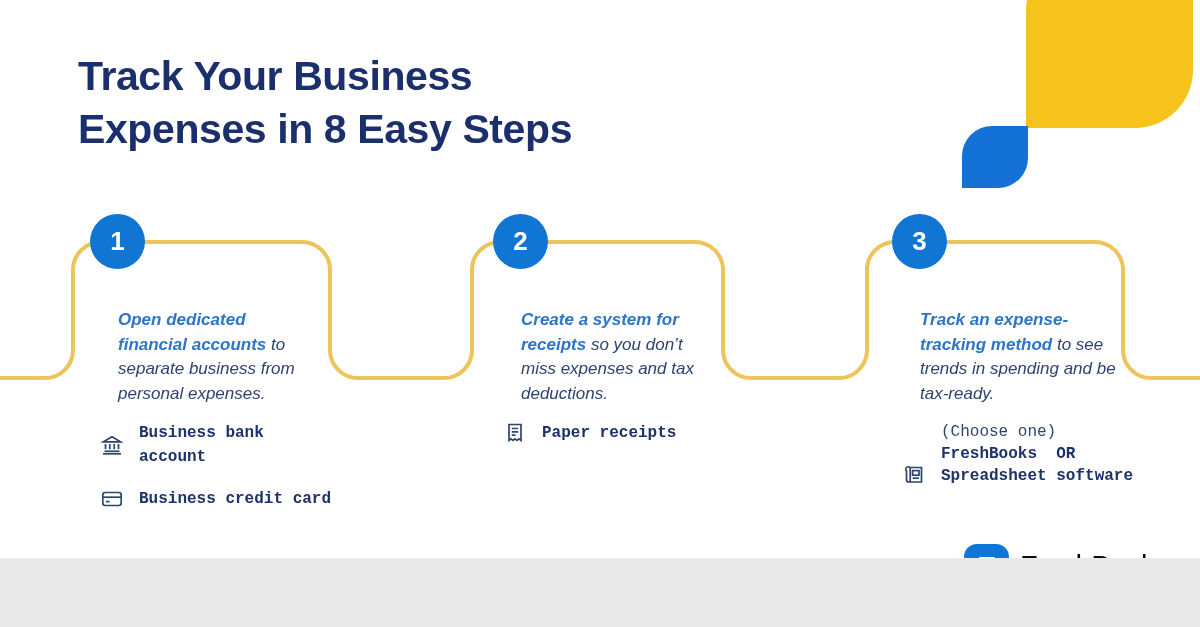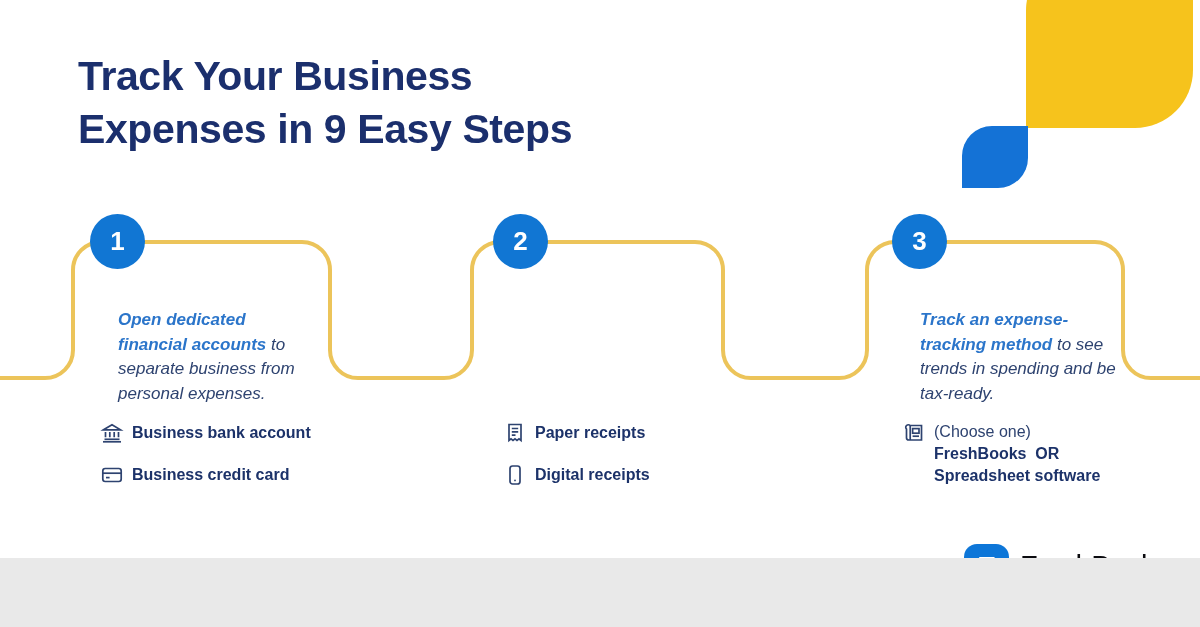--- a/index.html
+++ b/index.html
@@ -32,22 +32,22 @@
     position:absolute;left:0;top:0;width:55px;height:55px;border-radius:50%;
     background:#1176D3;color:#ffffff;font-size:26px;font-weight:700;
     display:flex;align-items:center;justify-content:center;z-index:2;
   }
   .desc{
     position:absolute;left:12px;top:78px;width:200px;margin:16px;
     font-size:17px;line-height:1.45;color:#2E4370;font-style:italic;
   }
   .desc strong{color:#2B75CA;font-weight:700;}
   .bullets{position:absolute;left:10px;top:207px;}
-  .bullet{display:flex;align-items:center;gap:8px;margin-bottom:18px;}
-  .bullet.top{align-items:flex-start;}
+  .bullet{display:flex;align-items:center;gap:15px;margin-bottom:18px;font-family:Liberation Mono, monospace;}
+  .bullet.top{align-items:flex-end;}
   .bullet .ic{width:24px;height:24px;flex:0 0 24px;color:#2E4370;display:block;}
   .bullet .lbl{
     font-size:16px;font-weight:700;color:#1C3269;line-height:24px;
   }
   .choose-block{font-size:16px;line-height:22px;color:#1C3269;}
   .choose-note{font-weight:400;color:#2E4370;}
   .choose-bold{font-weight:700;white-space:pre;}
   
   .logo{position:absolute;left:964px;top:544px;display:flex;align-items:center;gap:11px;}
   .logo-mark{
@@ -64,21 +64,21 @@
 
   <div class="leaf-yellow"></div>
   <div class="leaf-blue"></div>
 
   <svg class="snake" viewBox="0 0 1200 627">
     <path d="M0 378 H45 A28 28 0 0 0 73 350 V270 A28 28 0 0 1 101 242 H302 A28 28 0 0 1 330 270 V350 A28 28 0 0 0 358 378 H444 A28 28 0 0 0 472 350 V270 A28 28 0 0 1 500 242 H695 A28 28 0 0 1 723 270 V350 A28 28 0 0 0 751 378 H839 A28 28 0 0 0 867 350 V270 A28 28 0 0 1 895 242 H1095 A28 28 0 0 1 1123 270 V350 A28 28 0 0 0 1151 378 H1200" fill="none" stroke="#ECC45A" stroke-width="4"></path>
   </svg>
 
   <h1 class="title">
     <span>Track Your Business</span>
-    <span>Expenses in 9 Easy Steps</span>
+    <span>Expenses in 8 Easy Steps</span>
   </h1>
 
   <div class="col col1">
     <div class="circle">1</div>
     <p class="desc">
       <strong>Open dedicated financial accounts</strong><span> to separate business from personal expenses.</span>
     </p>
     <div class="bullets">
       <div class="bullet">
         <svg class="ic" viewBox="0 0 24 24" fill="none" stroke="currentColor" stroke-width="1.7">
@@ -95,34 +95,30 @@
           <path d="M2.8 10.2 H21.2"></path>
           <path d="M6 14.6 H9.6"></path>
         </svg>
         <span class="lbl">Business credit card</span>
       </div>
     </div>
   </div>
 
   <div class="col col2">
     <div class="circle">2</div>
+    <p class="desc">
+      <strong>Create a system for receipts</strong><span> so you don’t miss expenses and tax deductions.</span>
+    </p>
     <div class="bullets">
       <div class="bullet">
         <svg class="ic" viewBox="0 0 24 24" fill="none" stroke="currentColor" stroke-width="1.7">
           <path d="M6 3.5 H18 V19.5 L16 17.9 L14 19.5 L12 17.9 L10 19.5 L8 17.9 L6 19.5 Z"></path>
           <path d="M8.8 7.5 H15.2 M8.8 10.8 H15.2 M8.8 14.1 H12.5"></path>
         </svg>
         <span class="lbl">Paper receipts</span>
-      </div>
-      <div class="bullet">
-        <svg class="ic" viewBox="0 0 24 24" fill="none" stroke="currentColor" stroke-width="1.7">
-          <rect x="7" y="3" width="10" height="18" rx="2.6"></rect>
-          <circle cx="12" cy="17.4" r="0.9" fill="currentColor" stroke="none"></circle>
-        </svg>
-        <span class="lbl">Digital receipts</span>
       </div>
     </div>
   </div>
 
   <div class="col col3">
     <div class="circle">3</div>
     <p class="desc">
       <strong>Track an expense-tracking method</strong><span> to see trends in spending and be tax-ready.</span>
     </p>
     <div class="bullets">

